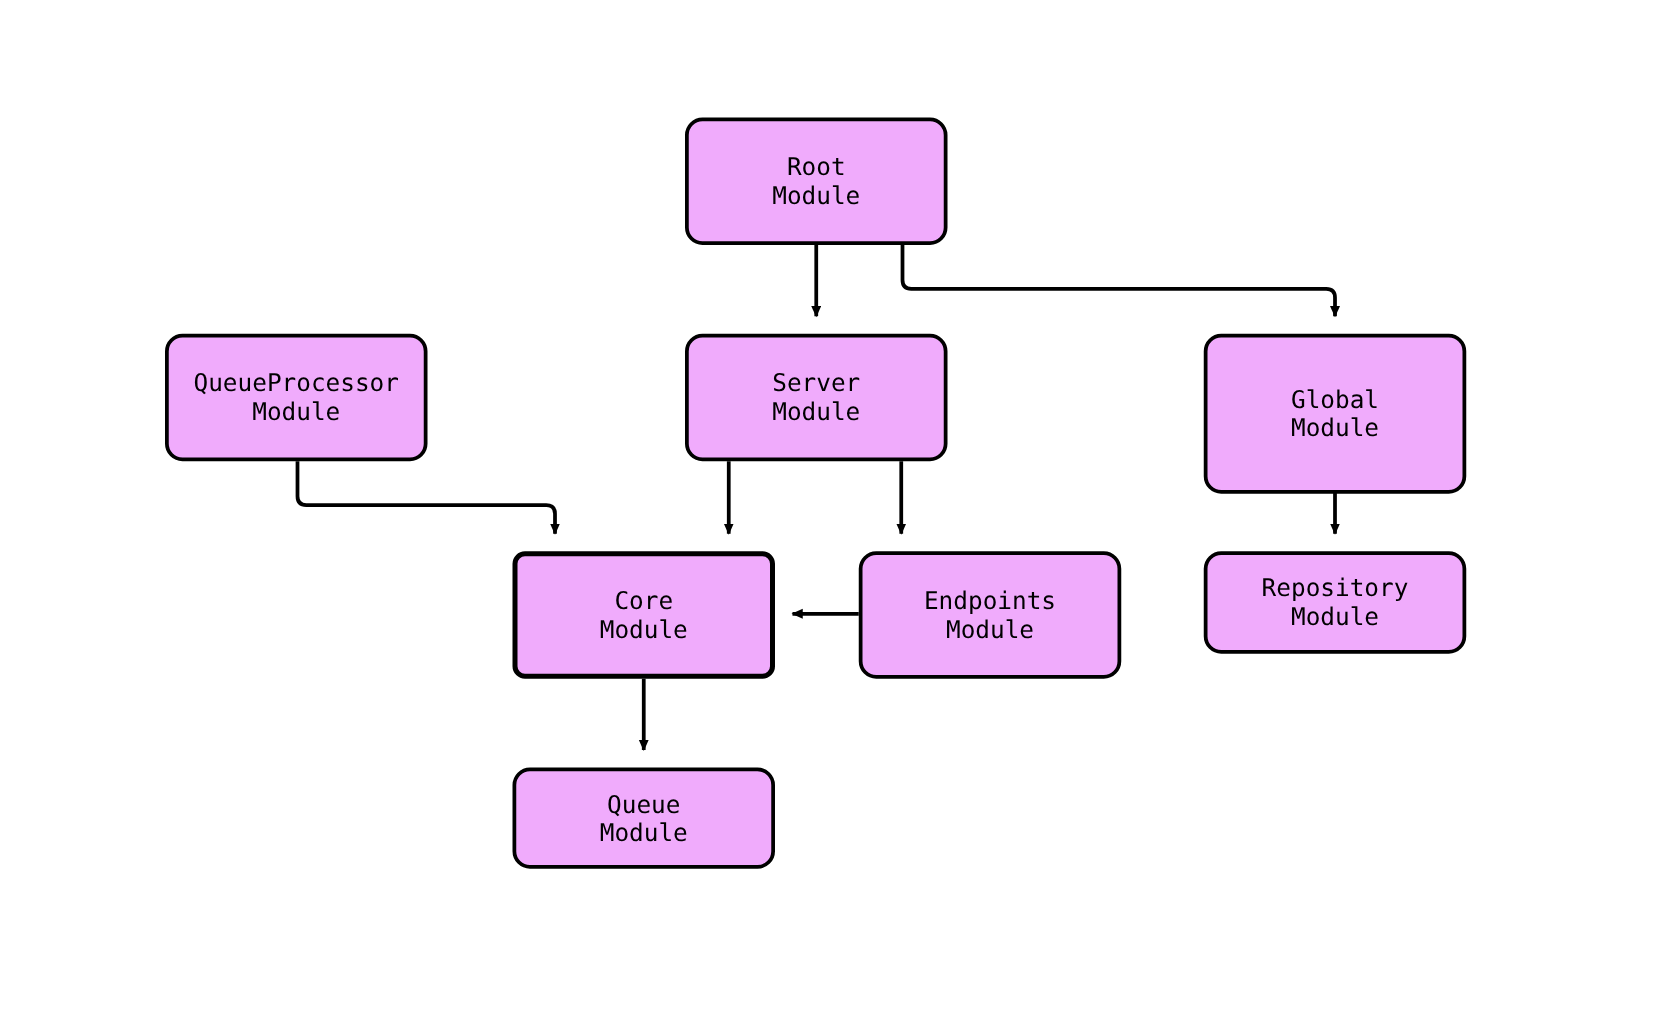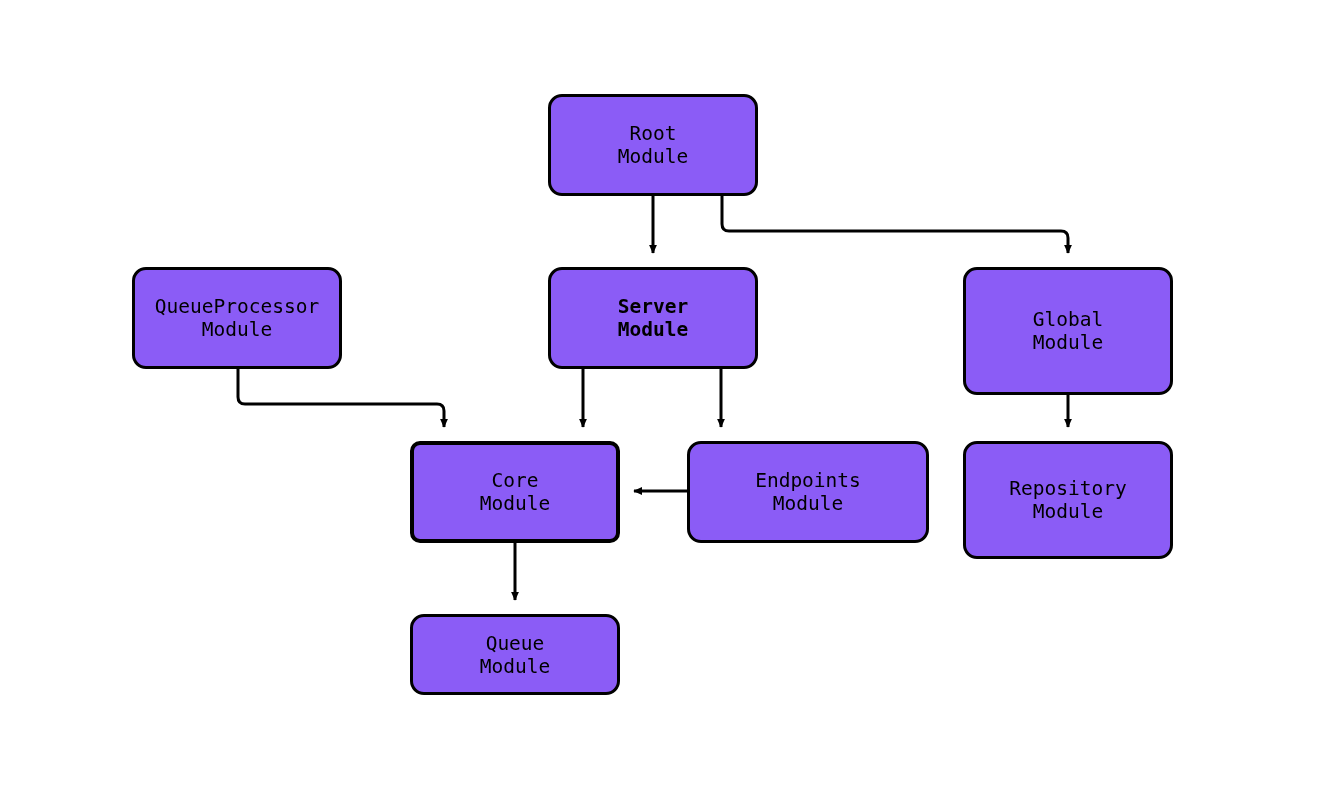--- a/index.html
+++ b/index.html
@@ -20,21 +20,21 @@
     position: absolute;
     left: 0;
     top: 0;
     width: 1337px;
     height: 809px;
     pointer-events: none;
   }
   .node {
     position: absolute;
     box-sizing: border-box;
-    background: #8b5cf6;
+    background: #f0abfc;
     border: 3px solid #000000;
     border-radius: 14px;
     display: flex;
     flex-direction: column;
     align-items: center;
     justify-content: center;
     text-align: center;
     color: #000000;
     font-family: "DejaVu Sans Mono", "Liberation Mono", monospace;
     font-size: 19.5px;
@@ -75,21 +75,21 @@
     <path d="M687,491 L634,491" fill="none" stroke="#000000" stroke-width="3" marker-end="url(#arrowhead)"></path>
 
     <path d="M515,543 L515,600" fill="none" stroke="#000000" stroke-width="3" marker-end="url(#arrowhead)"></path>
 
     <path d="M1068,369 L1068,427" fill="none" stroke="#000000" stroke-width="3" marker-end="url(#arrowhead)"></path>
   </svg>
 
   <div id="node-layer">
       <div class="node" style="left: 548px; top: 94px; width: 210px; height: 102px;"><span class="node-label-line">Root</span><span class="node-label-line">Module</span></div>
       <div class="node" style="left: 132px; top: 267px; width: 210px; height: 102px;"><span class="node-label-line">QueueProcessor</span><span class="node-label-line">Module</span></div>
-      <div class="node" style="left: 548px; top: 267px; width: 210px; height: 102px; font-weight: bold;"><span class="node-label-line">Server</span><span class="node-label-line">Module</span></div>
+      <div class="node" style="left: 548px; top: 267px; width: 210px; height: 102px;"><span class="node-label-line">Server</span><span class="node-label-line">Module</span></div>
       <div class="node" style="left: 963px; top: 267px; width: 210px; height: 128px;"><span class="node-label-line">Global</span><span class="node-label-line">Module</span></div>
       <div class="node emphasis" style="left: 410px; top: 441px; width: 210px; height: 102px; border-radius: 10px;"><span class="node-label-line">Core</span><span class="node-label-line">Module</span></div>
-      <div class="node" style="left: 687px; top: 441px; width: 242px; height: 102px;"><span class="node-label-line">Endpoints</span><span class="node-label-line">Module</span></div>
-      <div class="node" style="left: 963px; top: 441px; width: 210px; height: 118px;"><span class="node-label-line">Repository</span><span class="node-label-line">Module</span></div>
+      <div class="node" style="left: 687px; top: 441px; width: 210px; height: 102px;"><span class="node-label-line">Endpoints</span><span class="node-label-line">Module</span></div>
+      <div class="node" style="left: 963px; top: 441px; width: 210px; height: 82px;"><span class="node-label-line">Repository</span><span class="node-label-line">Module</span></div>
       <div class="node" style="left: 410px; top: 614px; width: 210px; height: 81px;"><span class="node-label-line">Queue</span><span class="node-label-line">Module</span></div>
     </div>
 
 </div>
 
 </body></html>

